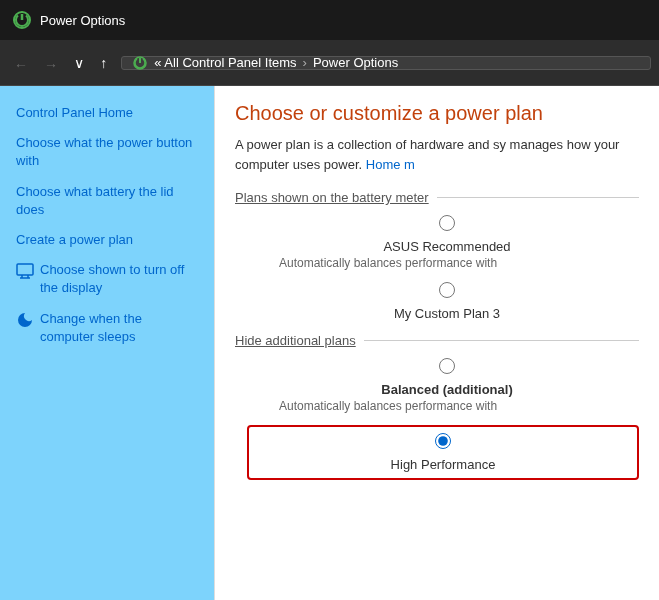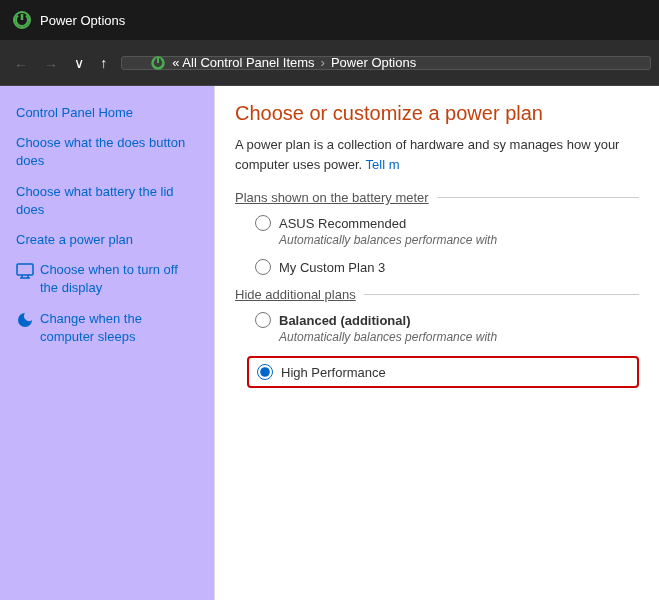--- a/index.html
+++ b/index.html
@@ -53,21 +53,21 @@
     }
     .nav-btn.disabled { color: #666; cursor: default; }
     .address-bar {
       flex: 1;
       background: #3c3c3c;
       border: 1px solid #555;
       border-radius: 3px;
       height: 14px;
       display: flex;
       align-items: center;
-      padding: 0 28px;
+      padding: 0 10px;
       gap: 6px;
       margin-left: 4px;
     }
     .address-icon {
       width: 16px;
       height: 16px;
     }
     .address-text {
       color: #ffffff;
       font-size: 13px;
@@ -85,21 +85,21 @@
     
     .content-area {
       display: flex;
       height: calc(600px - 86px);
       background: #ffffff;
     }
 
     
     .sidebar {
       width: 215px;
-      background: #c4b5fd;
+      background: #7dd3fc;
       border-right: 1px solid #ddd;
       padding: 12px 0;
       flex-shrink: 0;
     }
     .sidebar-item {
       display: flex;
       align-items: flex-start;
       padding: 6px 16px;
       gap: 6px;
       cursor: pointer;
@@ -164,36 +164,36 @@
       margin-left: 20px;
       margin-bottom: 12px;
     }
     .plan-label {
       display: flex;
       align-items: center;
       gap: 8px;
       font-size: 13px;
       color: #333;
       cursor: pointer;
+      flex-direction: column;
     }
     .plan-label input[type="radio"] {
       width: 16px;
       height: 16px;
       cursor: pointer;
       accent-color: #0066cc;
     }
     .plan-label strong {
       font-weight: 600;
     }
     .plan-desc {
       font-size: 12px;
       color: #666;
       margin-left: 24px;
       margin-top: 2px;
-      font-style: italic;
     }
 
     
     .plan-highlighted {
       border: 2px solid #cc0000;
       border-radius: 4px;
       padding: 6px 8px;
       margin-left: 12px;
       margin-bottom: 12px;
       background: #fff;
@@ -231,50 +231,50 @@
   </div>
 </div>
 
 <div class="content-area">
 
   <div class="sidebar">
     <div class="sidebar-item">
       <span class="sidebar-item-text">Control Panel Home</span>
     </div>
     <div class="sidebar-item">
-      <span class="sidebar-item-text">Choose what the does button does</span>
+      <span class="sidebar-item-text">Choose what the power button with</span>
     </div>
     <div class="sidebar-item">
       <span class="sidebar-item-text">Choose what battery the lid does</span>
     </div>
     <div class="sidebar-item">
       <span class="sidebar-item-text">Create a power plan</span>
     </div>
     <div class="sidebar-item">
       <svg class="sidebar-icon" viewBox="0 0 18 18">
         <rect x="1" y="2" width="16" height="11" rx="1" fill="none" stroke="#0066cc" stroke-width="1.5"></rect>
         <line x1="6" y1="13" x2="6" y2="16" stroke="#0066cc" stroke-width="1.5"></line>
         <line x1="12" y1="13" x2="12" y2="16" stroke="#0066cc" stroke-width="1.5"></line>
         <line x1="4" y1="16" x2="14" y2="16" stroke="#0066cc" stroke-width="1.5"></line>
       </svg>
-      <span class="sidebar-item-text">Choose when to turn off the display</span>
+      <span class="sidebar-item-text">Choose shown to turn off the display</span>
     </div>
     <div class="sidebar-item">
       <svg class="sidebar-icon" viewBox="0 0 18 18">
         <path d="M9 2 A7 7 0 1 0 16 9 A5 5 0 0 1 9 2Z" fill="#0066cc"></path>
       </svg>
       <span class="sidebar-item-text">Change when the computer sleeps</span>
     </div>
   </div>
 
   <div class="main-content">
     <div class="page-title">Choose or customize a power plan</div>
     <div class="page-desc">
       <span>A power plan is a collection of hardware and sy manages how your computer uses power.</span>
-      <a href="#">Tell m</a>
+      <a href="#">Home m</a>
     </div>
 
     <div class="section-header">
       <span>Plans shown on the battery meter</span>
     </div>
 
     <div class="plan-item">
       <label class="plan-label">
         <input type="radio" name="powerplan" style="">
         <span>ASUS Recommended</span>

